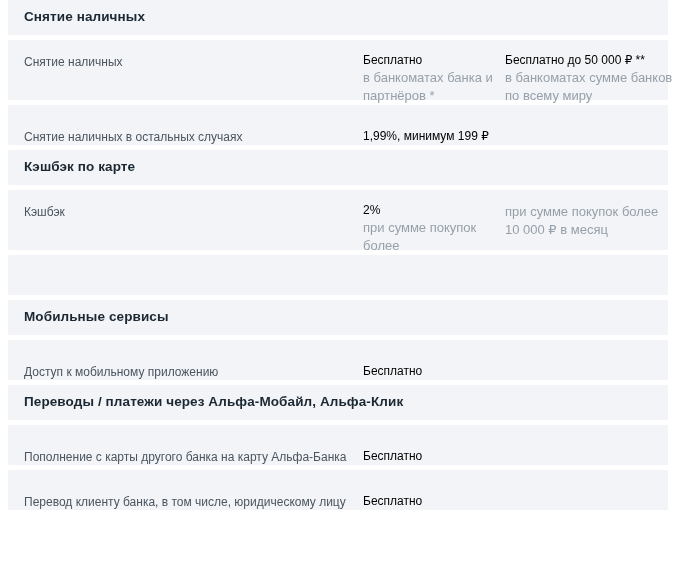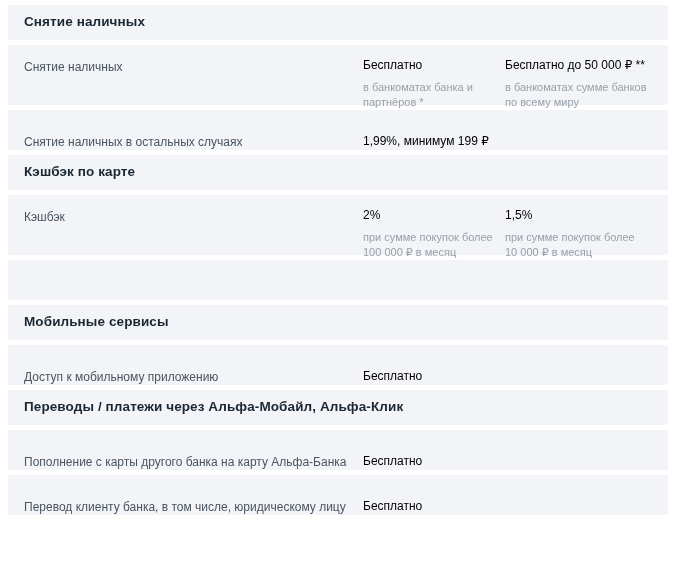--- a/index.html
+++ b/index.html
@@ -11,21 +11,20 @@
     width: 700px;
     height: 562px;
     font-family: "Liberation Sans", "DejaVu Sans", sans-serif;
     -webkit-font-smoothing: antialiased;
     overflow: hidden;
   }
 
   #tariff-table {
     position: relative;
     width: 700px;
-    padding-top: 5px;
     box-sizing: border-box;
   }
 
   .row {
     position: relative;
     margin: 0 32px 0 8px;
     background: #f2f4f7;
     box-sizing: border-box;
     border-radius: 1px;
   }
@@ -82,22 +81,21 @@
   }
 
   .val-main {
     display: block;
     font-size: 12px;
     color: #000000;
     line-height: 1.3;
   }
   .val-sub {
     display: block;
-    margin-top: 6px;
-    font-size: 11px;
+    font-size: 13px;
     color: #97a0aa;
     line-height: 1.42;
   }
   .val-sub span { display: block; }
 </style>
 </head>
 <body>
 
 <div id="tariff-table">
     <div class="row section">
@@ -132,21 +130,20 @@
     <div class="row data h2">
       <div class="cell-label">Кэшбэк</div>
       <div class="cell-value">
         <span class="val-main">2%</span>
         <span class="val-sub">
           <span>при сумме покупок более</span>
           <span>100 000 ₽ в месяц</span>
         </span>
       </div>
       <div class="cell-value wide">
-        <span class="val-main">1,5%</span>
         <span class="val-sub">
           <span>при сумме покупок более</span>
           <span>10 000 ₽ в месяц</span>
         </span>
       </div>
     </div>
     <div class="row data h1">
     </div>
     <div class="row section">
       <div class="section-title">Мобильные сервисы</div>

